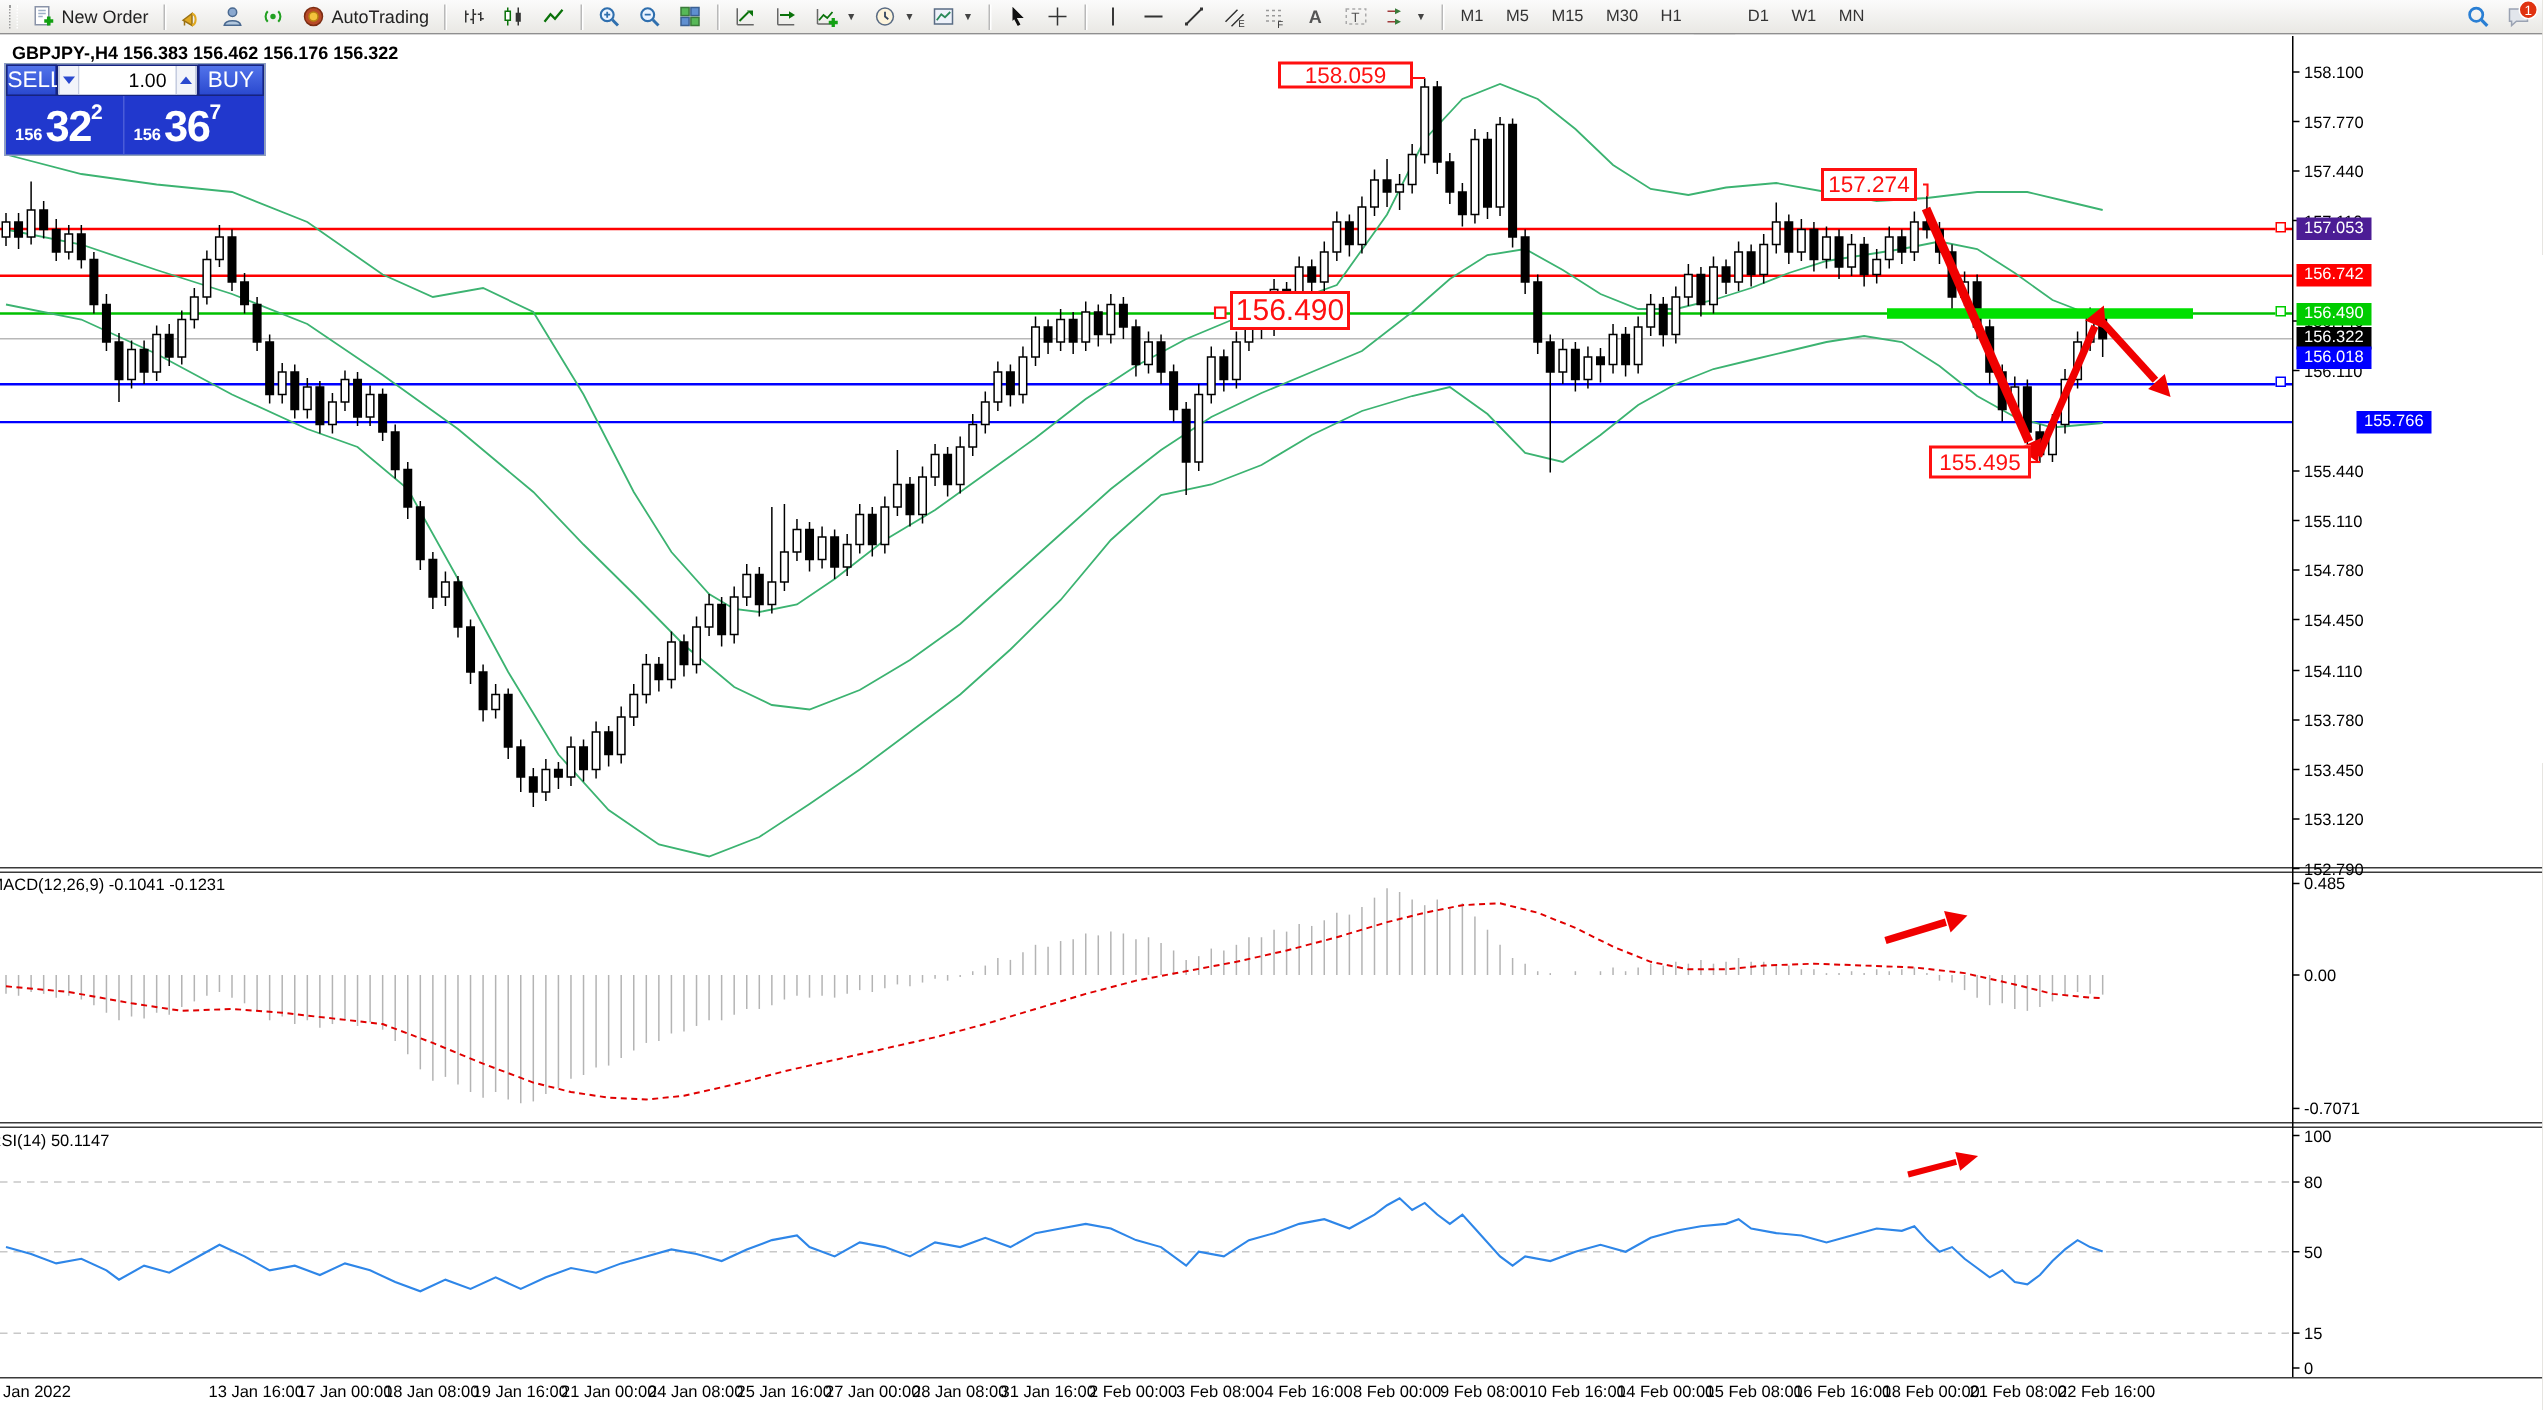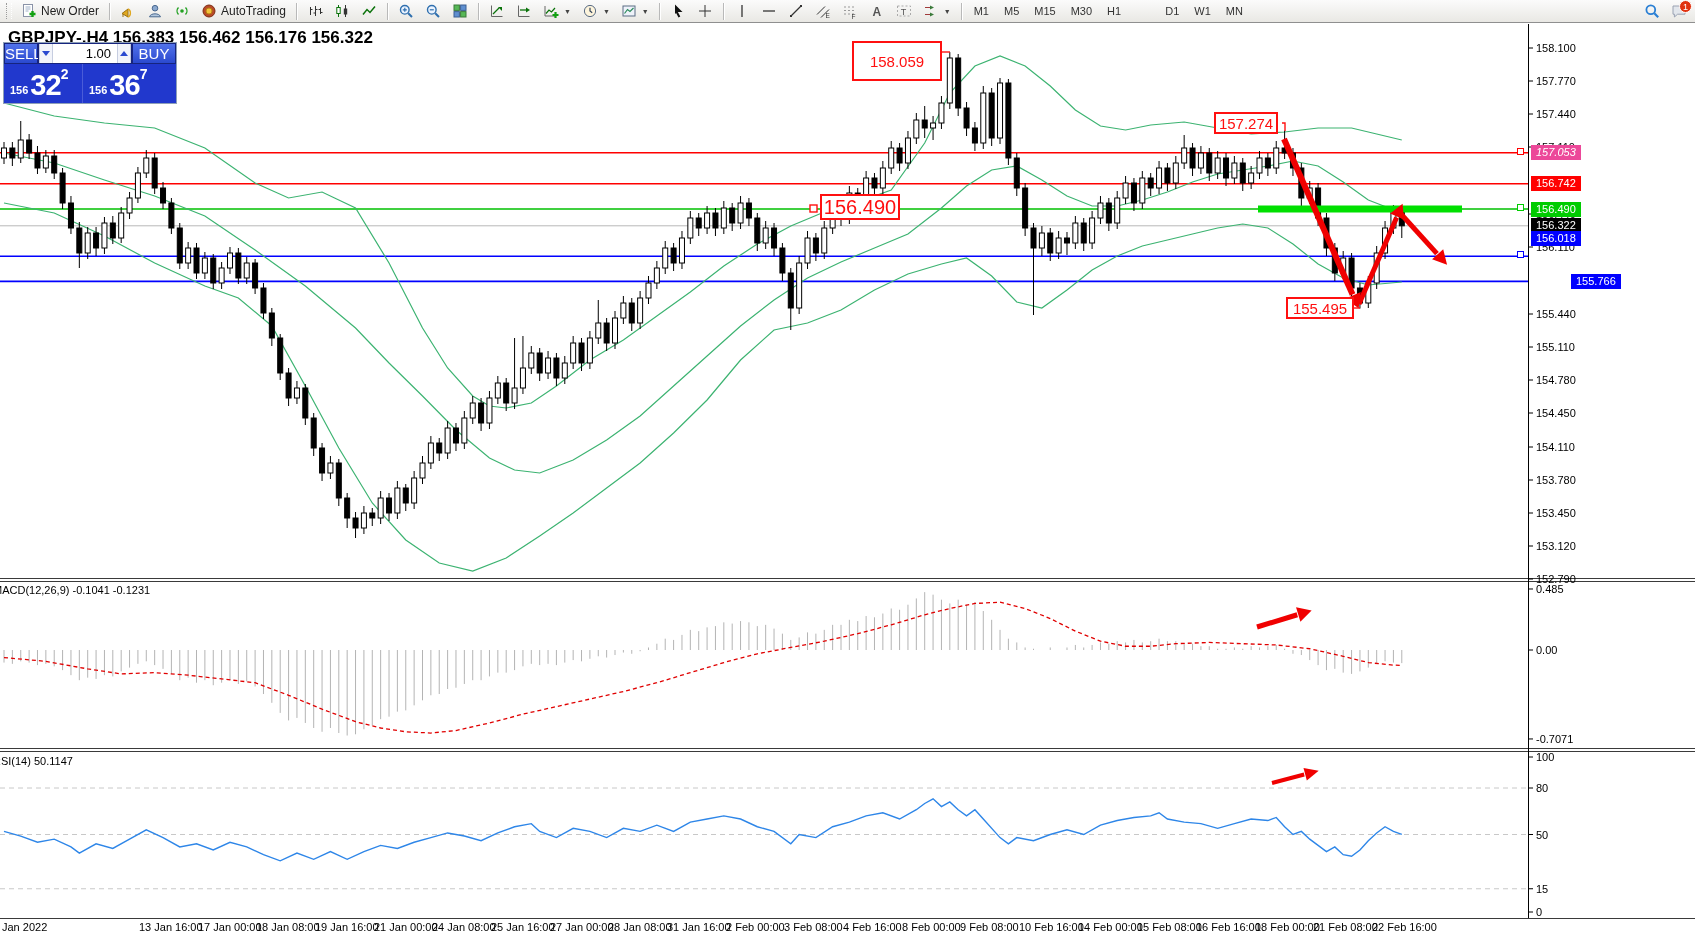--- a/index.html
+++ b/index.html
@@ -17,21 +17,21 @@
   .tb-caret{font-size:7px;color:#444;margin-left:1px;}
   .tf-btn{height:18px;padding:1px 6px;font-size:11px;color:#333;display:flex;align-items:center;border:1px solid transparent;}
   .tf-btn.active{border:1px solid #9a9a9a;background:#f4f4f2;box-shadow:inset 0 0 2px #cfcfcf;margin-top:45px;}
   .tb-spacer{flex:1 1 auto;}
   .chat-wrap{position:relative;}
   .chat-badge{position:absolute;top:-3px;right:-5px;min-width:13px;height:13px;border-radius:7px;background:#e03210;
     color:#fff;font-size:9px;line-height:13px;text-align:center;padding:0 2px;border:1px solid #fff;box-sizing:border-box;}
   
   #chart-svg{position:absolute;left:0;top:23px;}
   svg{font-family:"Liberation Sans",sans-serif;}
-  #symbol-header{position:absolute;left:8px;top:28px;font-size:17px;font-weight:bold;color:#000;}
+  #symbol-header{position:absolute;left:8px;top:28px;font-size:12px;font-weight:bold;color:#000;}
   .ind-label{position:absolute;left:-7px;font-size:11px;color:#000;}
   
   #one-click{position:absolute;left:3px;top:42px;width:172px;border:1px solid #8ea0b8;background:#2138cd;}
   .oc-row1{display:flex;height:21px;align-items:stretch;}
   .oc-sell,.oc-buy{border:1px solid #16247e;background:linear-gradient(#5273ea,#2a49cf);color:#fff;
      font-size:15px;font-weight:normal;padding:0;width:34px;font-family:"Liberation Sans",sans-serif;}
   .oc-buy{width:44px;}
   .oc-spin{display:flex;flex:1 1 auto;background:#fff;border:1px solid #16247e;}
   .spin-btn{width:14px;background:#f2f4fa;border:none;border-left:1px solid #c6cde0;border-right:1px solid #c6cde0;
      display:flex;align-items:center;justify-content:center;padding:0;}
@@ -920,27 +920,27 @@
         <span class="oc-big">36</span>
         <span class="oc-sup">7</span>
       </div>
     </div>
   </div>
 
   <div class="ind-label" style="top:584px;">MACD(12,26,9) -0.1041 -0.1231</div>
   <div class="ind-label" style="top:755px;">RSI(14) 50.1147</div>
 
   <div id="overlays">
-      <div class="price-badge" style="top: 145.2px; background: #ec4899; font-style: italic;">157.053</div>
+      <div class="price-badge" style="top: 145.2px; background: #4c1d95;">157.053</div>
       <div style="position: absolute; width: 7px; height: 7px; background: rgb(255, 255, 255); border: 1.5px solid rgb(255, 0, 0); left: 1517px; top: 147.7px; box-sizing: border-box;"></div>
       <div class="price-badge" style="top: 176.3px; background: rgb(255, 0, 0);">156.742</div>
       <div class="price-badge" style="top: 201.5px; background: rgb(0, 204, 0);">156.490</div>
       <div style="position: absolute; width: 7px; height: 7px; background: rgb(255, 255, 255); border: 1.5px solid rgb(0, 204, 0); left: 1517px; top: 204px; box-sizing: border-box;"></div>
       <div class="price-badge" style="top: 218.3px; background: rgb(0, 0, 0);">156.322</div>
       <div class="price-badge" style="top: 231px; background: rgb(0, 0, 255);">156.018</div>
       <div style="position: absolute; width: 7px; height: 7px; background: rgb(255, 255, 255); border: 1.5px solid rgb(0, 0, 255); left: 1517px; top: 251.2px; box-sizing: border-box;"></div>
       <div class="price-badge" style="top: 273.9px; background: rgb(0, 0, 255); margin-left: 40px;">155.766</div>
-      <div class="ann-box" style="left: 852px; top: 41px; width: 90px; height: 40px; font-size: 15px;">158.059</div>
+      <div class="ann-box" style="left: 852px; top: 41px; width: 90px; height: 18px; font-size: 15px;">158.059</div>
       <div class="ann-box" style="left: 1214px; top: 112px; width: 64px; height: 22px; font-size: 15px;">157.274</div>
       <div class="ann-box" style="left: 820px; top: 194px; width: 80px; height: 26px; font-size: 20px;">156.490</div>
       <div class="ann-box" style="left: 1286px; top: 297px; width: 68px; height: 22px; font-size: 15px;">155.495</div>
     </div>
 </div>
 
 </body></html>

